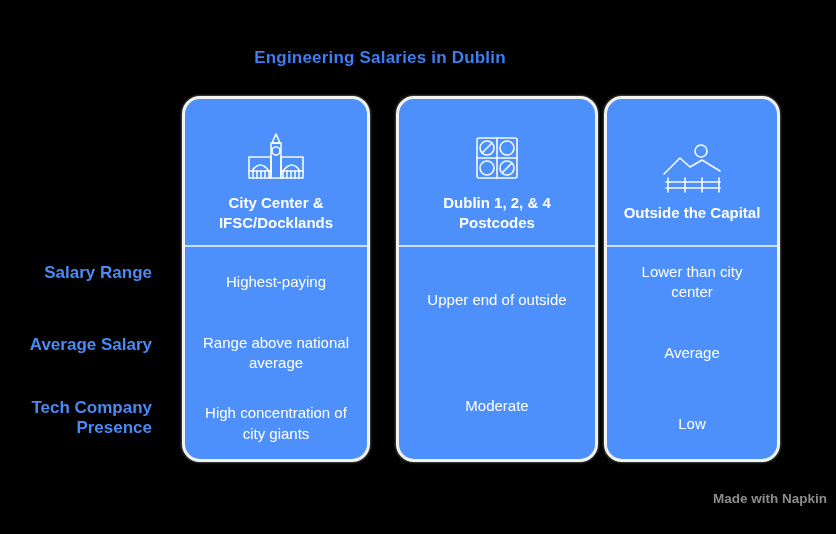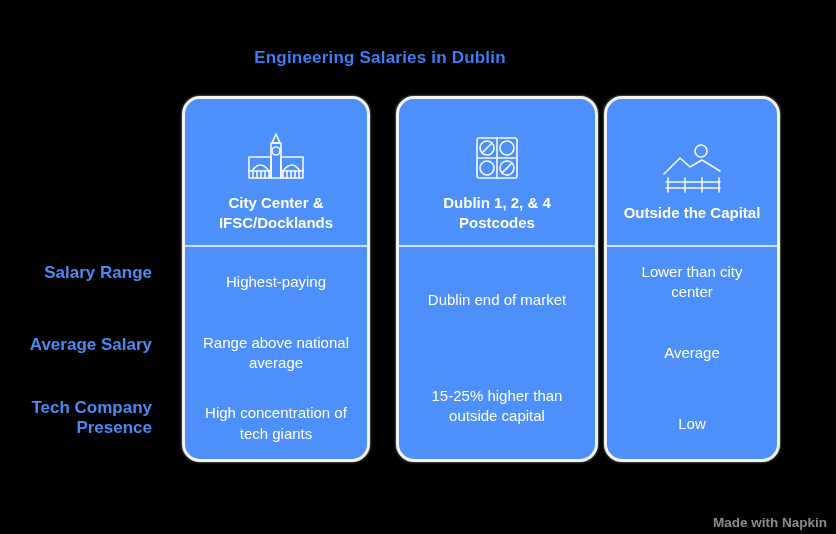--- a/index.html
+++ b/index.html
@@ -94,21 +94,21 @@
     align-items: center;
     justify-content: center;
     text-align: center;
     font-size: 15px;
     font-weight: 500;
     line-height: 1.35;
     padding: 0 14px;
   }
   .watermark {
     position: absolute;
-    top: 515px;
+    top: 491px;
     right: 9px;
     font-size: 13.5px;
     font-weight: 700;
     color: #8B8B8B;
   }
 </style>
 </head>
 <body>
 
 <div class="stage">
@@ -143,21 +143,21 @@
           <line x1="51" y1="41" x2="51" y2="48"></line>
           <line x1="55" y1="41" x2="55" y2="48"></line>
         </svg>
       </span>
       <h2 class="card-title">City Center &amp; IFSC/Docklands</h2>
     </div>
     <div class="divider"></div>
     <div class="card-body">
       <div class="cell">Highest-paying</div>
       <div class="cell">Range above national average</div>
-      <div class="cell">High concentration of tech giants</div>
+      <div class="cell">High concentration of city giants</div>
     </div>
   </section>
 
   <section class="card c2">
     <div class="card-header">
       <span class="icon">
         <svg width="56" height="56" viewBox="0 0 56 56" fill="none" stroke="#FFFFFF" stroke-opacity="0.95" stroke-width="1.6" stroke-linejoin="round" stroke-linecap="round">
           <rect x="8" y="8" width="40" height="40" rx="2"></rect>
           <line x1="28" y1="8" x2="28" y2="48"></line>
           <line x1="8" y1="28" x2="48" y2="28"></line>
@@ -166,22 +166,22 @@
           <circle cx="18" cy="38" r="7"></circle>
           <circle cx="38" cy="38" r="7"></circle>
           <line x1="13" y1="23" x2="23" y2="13"></line>
           <line x1="33" y1="43" x2="43" y2="33"></line>
         </svg>
       </span>
       <h2 class="card-title">Dublin 1, 2, &amp; 4 Postcodes</h2>
     </div>
     <div class="divider"></div>
     <div class="card-body">
-      <div class="cell">Dublin end of market</div>
-      <div class="cell">15-25% higher than outside capital</div>
+      <div class="cell">Upper end of outside</div>
+      <div class="cell">Moderate</div>
     </div>
   </section>
 
   <section class="card c3">
     <div class="card-header">
       <span class="icon">
         <svg width="72" height="56" viewBox="0 0 72 56" fill="none" stroke="#FFFFFF" stroke-opacity="0.95" stroke-width="1.6" stroke-linejoin="round" stroke-linecap="round">
           <circle cx="45" cy="11" r="6"></circle>
           <polyline points="8,34 24,18 34,27 46,20 64,31"></polyline>
           <line x1="10" y1="42" x2="64" y2="42"></line>

